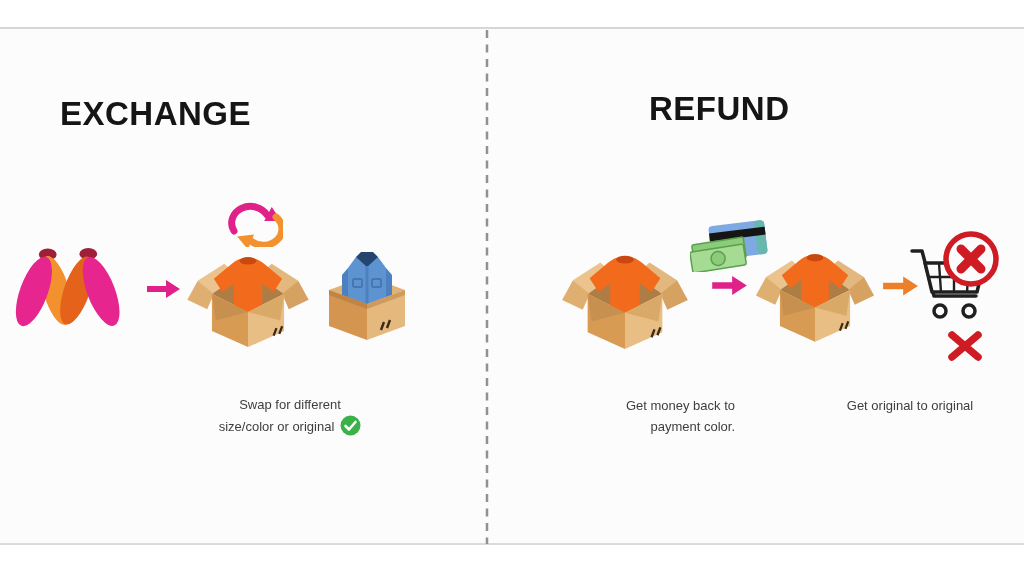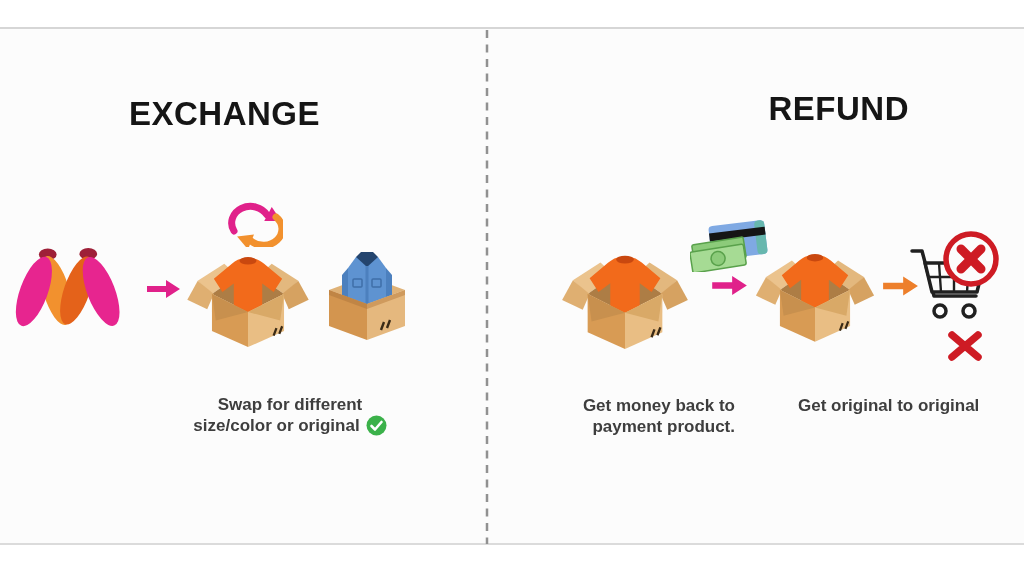--- a/index.html
+++ b/index.html
@@ -14,26 +14,26 @@
     position:relative; width:1024px; height:576px; background:#FFFFFF;
     overflow:hidden; font-family:"Liberation Sans", sans-serif;
   }
   .content-area{
     position:absolute; left:0; top:27px; width:1024px; height:518px;
     background:#FCFCFC; border-top:2px solid #D6D6D6; border-bottom:2px solid #DBDBDB;
     box-sizing:border-box;
   }
   .abs{position:absolute;}
   .title{
-    position:absolute; width:260px; text-align:right;
+    position:absolute; width:260px; text-align:left;
     font-size:33px; font-weight:bold; letter-spacing:.5px; line-height:1;
     color:var(--text-dark);
   }
   .caption{
-    position:absolute; font-size:17px; line-height:21px; color:var(--text-caption);font-weight:bold;
+    position:absolute; font-size:13px; line-height:21px; color:var(--text-caption);
   }
   .caption .check-icon{vertical-align:-5px; margin-left:6px;}
 </style>
 </head>
 <body>
 
 <div class="canvas">
 
   <div class="content-area"></div>
 
@@ -165,20 +165,20 @@
     <circle cx="63" cy="29" r="25" fill="#FCFCFC" stroke="var(--error-red)" stroke-width="5.5"></circle>
     <path d="M53,19 L73,39 M73,19 L53,39" stroke="var(--error-red)" stroke-width="9" stroke-linecap="round"></path>
   </svg>
 
   <svg class="abs" style="left:946px;top:331px" width="38" height="30" viewBox="0 0 38 30">
     <path d="M6,4 L32,26 M32,4 L6,26" stroke="var(--error-red)" stroke-width="7.5" stroke-linecap="round"></path>
   </svg>
 
   <div class="caption" style="left:560px;top:395px;width:175px;text-align:right">
     <div>Get money back to</div>
-    <div>payment product.</div>
+    <div>payment color.</div>
   </div>
 
-  <div class="caption" style="left:798px;top:395px;width:224px;text-align:left">
+  <div class="caption" style="left:798px;top:395px;width:224px;text-align:center">
     <div>Get original to original</div>
   </div>
 
 </div>
 
 </body></html>

